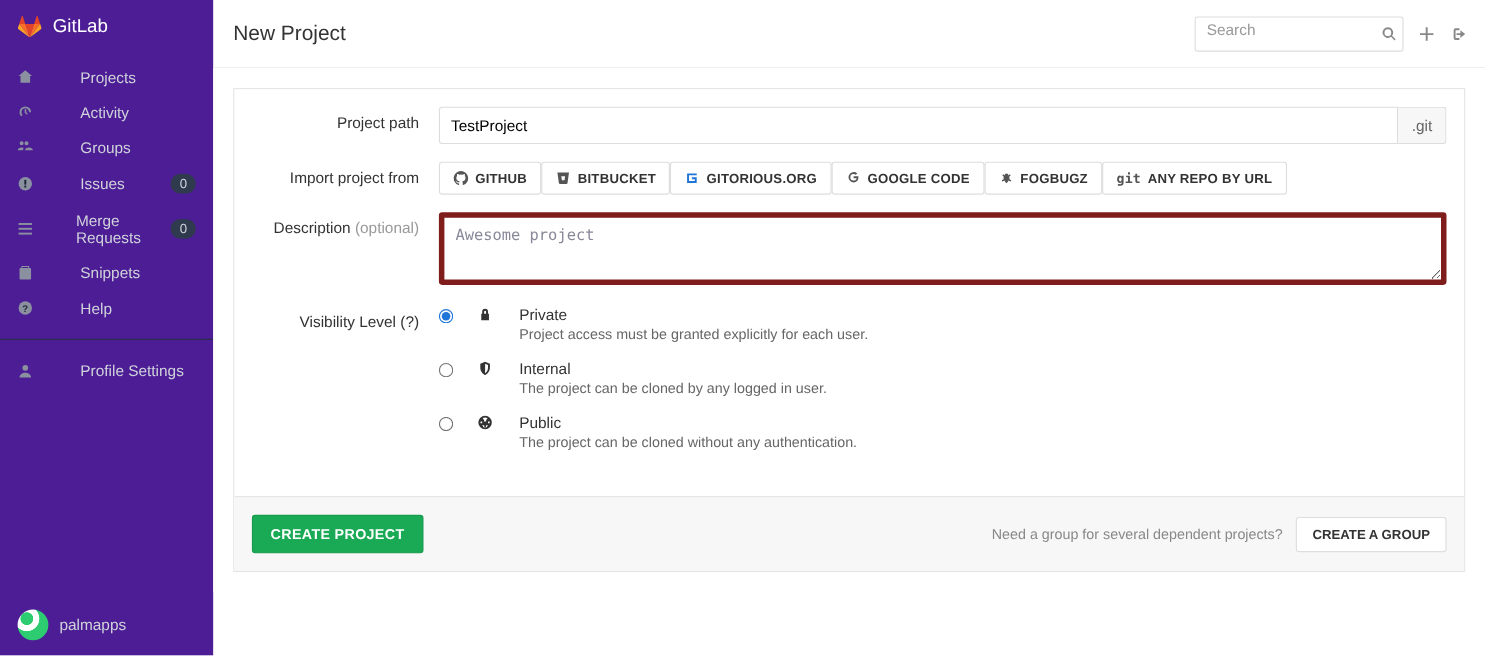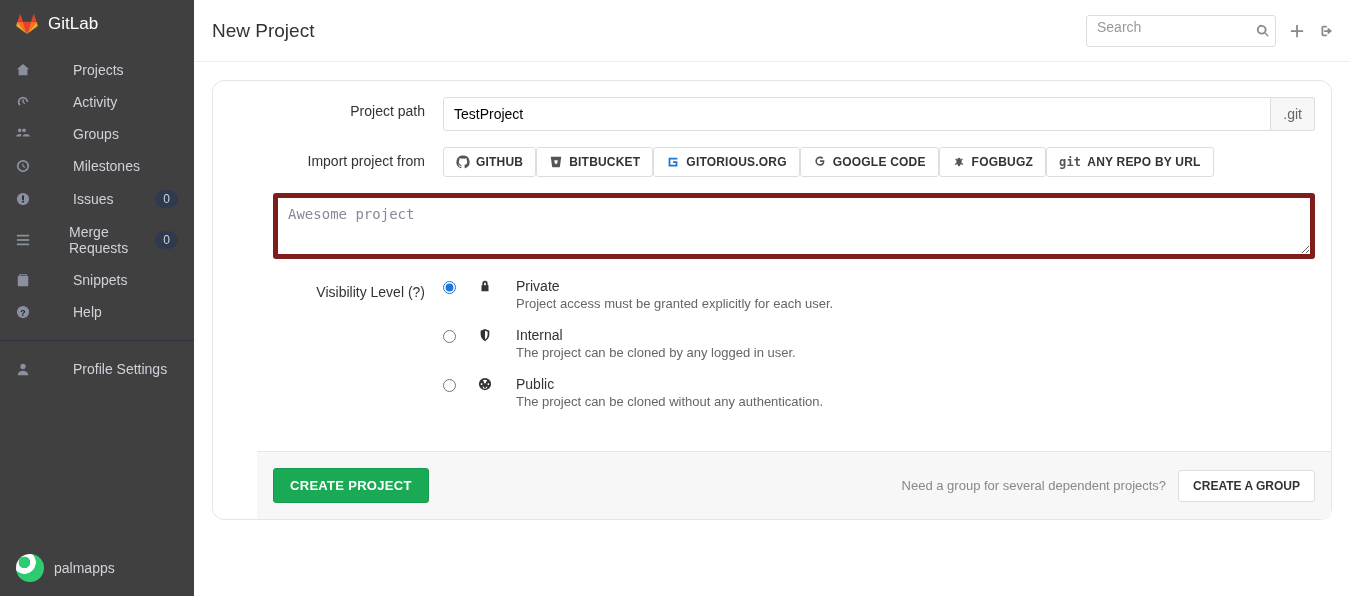--- a/index.html
+++ b/index.html
@@ -1,18 +1,18 @@
 <!DOCTYPE html>
 <html><head>
 <meta charset="utf-8">
 <style>
 * { box-sizing: border-box; margin: 0; padding: 0; }
 body { font-family: -apple-system, BlinkMacSystemFont, "Segoe UI", Helvetica, Arial, sans-serif; font-size: 14px; color: #333; background: #fff; }
 .layout { display: flex; height: 596px; width: 1350px; overflow: hidden; }
-.sidebar { width: 194px; background: #404040; color: #a0a6b5; display: flex; flex-direction: column; flex-shrink: 0; }
+.sidebar { width: 194px; background: #4c1d95; color: #a0a6b5; display: flex; flex-direction: column; flex-shrink: 0; }
 .sidebar-header { display: flex; align-items: center; padding: 12px 16px; height: 48px; }
 .logo-icon { width: 22px; height: 20px; margin-right: 10px; }
 .brand { color: #fff; font-size: 17px; font-weight: 500; }
 .nav-group { padding: 6px 0; }
 .nav-item { display: flex; align-items: center; padding: 8px 16px; cursor: pointer; color: #cfd2da; font-size: 14px; gap: 27px; }
 .nav-item .ico { width: 18px; margin-right: 12px; text-align: center; color: #8a90a0; }
 .nav-item .badge { margin-left: auto; background: #303a4e; color: #cfd2da; border-radius: 10px; padding: 0 8px; font-size: 12px; line-height: 18px; }
 .divider { height: 1px; background: #2a3142; margin: 6px 0; }
 .sidebar-footer { margin-top: auto; padding: 10px 16px 14px; display: flex; align-items: center; }
 .avatar { width: 28px; height: 28px; border-radius: 50%; background: radial-gradient(circle at 30% 30%, #2ecc71 20%, #fff 22% 40%, #2ecc71 42%); margin-right: 10px; }
@@ -22,21 +22,21 @@
 .topbar { display: flex; align-items: center; padding: 8px 18px; height: 62px; border-bottom: 1px solid #eee; }
 .page-title { font-size: 19px; font-weight: 400; color: #333; }
 .topbar-right { margin-left: auto; display: flex; align-items: center; gap: 14px; }
 .search-wrap { position: relative; }
 .search-input { width: 190px; height: 32px; border: 1px solid #ddd; border-radius: 3px; padding: 4px 28px 12px 10px; font-size: 14px; color: #555; }
 .search-input::placeholder { color: #999; }
 .search-btn { position: absolute; right: 6px; top: 50%; transform: translateY(-50%); color: #888; }
 .top-icon { color: #888; cursor: pointer; }
 
 .content { padding: 18px; background: #fff; }
-.card { background: #fff; border: 1px solid #e5e5e5; border-radius: 12px; padding-left: 44px; }
+.card { background: #fff; border: 1px solid #e5e5e5; border-radius: 0; }
 .card-body { padding: 16px 16px 10px 16px; }
 .form-row { display: flex; align-items: flex-start; margin-bottom: 16px; }
 .form-label { width: 170px; text-align: right; padding-right: 18px; padding-top: 6px; color: #333; font-size: 14px; }
 .form-label .opt { color: #999; font-weight: 400; }
 .form-control-area { flex: 1; }
 .input-group { display: flex; }
 .text-input { flex: 1; height: 34px; border: 1px solid #ddd; border-radius: 3px 0 0 3px; padding: 6px 10px; font-size: 14px; }
 .input-suffix { border: 1px solid #ddd; border-left: none; background: #f7f7f7; color: #666; padding: 6px 12px; border-radius: 0 3px 3px 0; font-size: 14px; display: flex; align-items: center; }
 .import-buttons { display: flex; flex-wrap: wrap; gap: 0; }
 .imp-btn { border: 1px solid #ddd; background: #fff; padding: 7px 12px; font-size: 12px; font-weight: 700; letter-spacing: .2px; color: #333; border-radius: 3px; cursor: pointer; display: inline-flex; align-items: center; gap: 6px; }
@@ -98,28 +98,20 @@
         <span class="ico">
             <svg class="fi" viewBox="0 0 16 16">
               <path d="M5 7a2.5 2.5 0 100-5 2.5 2.5 0 000 5zm6 0a2.5 2.5 0 100-5 2.5 2.5 0 000 5zM0 13c0-2 2.5-3.5 5-3.5 1 0 2 .3 2.8.7C7 11 6.5 12 6.5 13H0zm9 0c0-2 2.5-3.5 5-3.5s5 1.5 5 3.5H9z" transform="scale(.84)"></path>
             </svg>
           </span>
         <span>Groups</span>
       </div>
       <div class="nav-item">
         <span class="ico">
             <svg class="fi" viewBox="0 0 16 16">
-              <path d="M8 1a7 7 0 100 14A7 7 0 008 1zm0 2a5 5 0 110 10A5 5 0 018 3zm-.7 2v3.7l2.6 1.5.7-1.2-2-1.2V5z"></path>
-            </svg>
-          </span>
-        <span>Milestones</span>
-      </div>
-      <div class="nav-item">
-        <span class="ico">
-            <svg class="fi" viewBox="0 0 16 16">
               <circle cx="8" cy="8" r="7"></circle>
               <rect x="7" y="4" width="2" height="5" fill="#1c2330"></rect>
               <rect x="7" y="10" width="2" height="2" fill="#1c2330"></rect>
             </svg>
           </span>
         <span>Issues</span>
         <span class="badge">0</span>
       </div>
       <div class="nav-item">
         <span class="ico">
@@ -256,20 +248,21 @@
                   </button>
                 <button class="imp-btn">
                     <span class="ic git">git</span>
                     <span>ANY REPO BY URL</span>
                   </button>
               </div>
             </div>
           </div>
 
           <div class="form-row">
+            <label class="form-label"><span>Description</span> <span class="opt">(optional)</span></label>
             <div class="form-control-area">
               <textarea class="textarea" placeholder="Awesome project" style=""></textarea>
             </div>
           </div>
 
           <div class="form-row">
             <label class="form-label">Visibility Level (?)</label>
             <div class="form-control-area">
               <div class="radio-opt">
                 <input type="radio" name="vis" checked="" style="">

